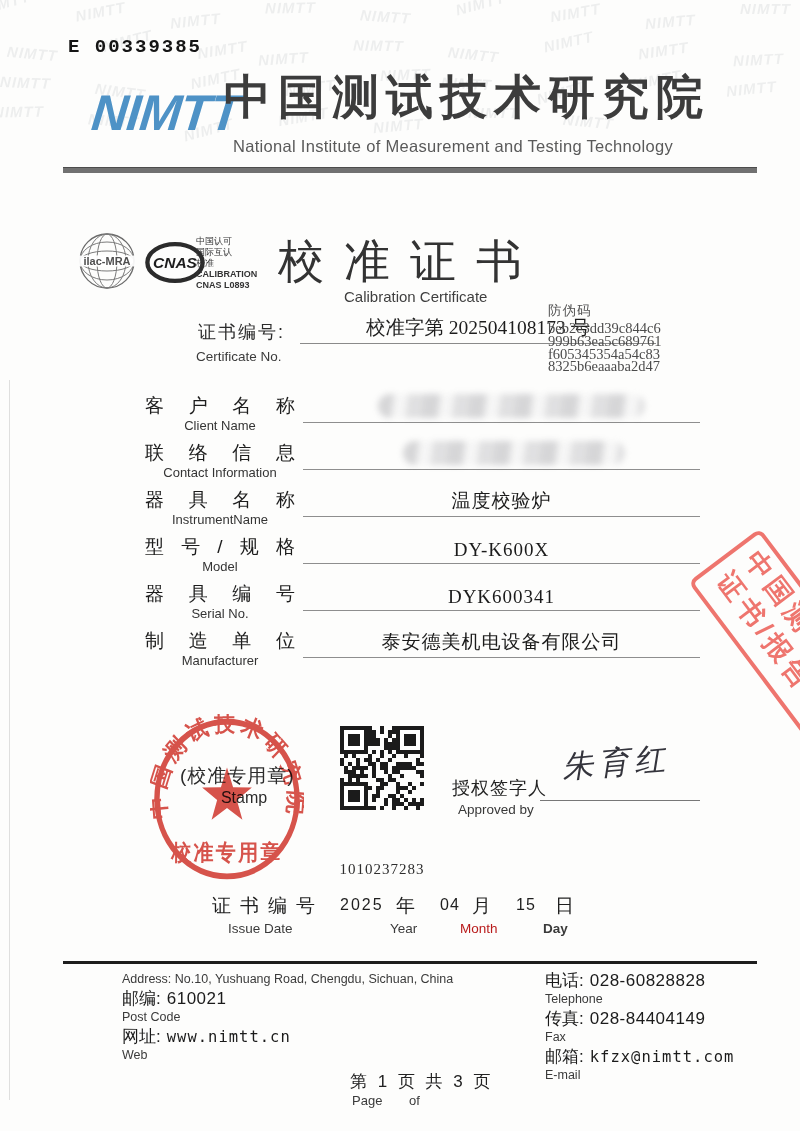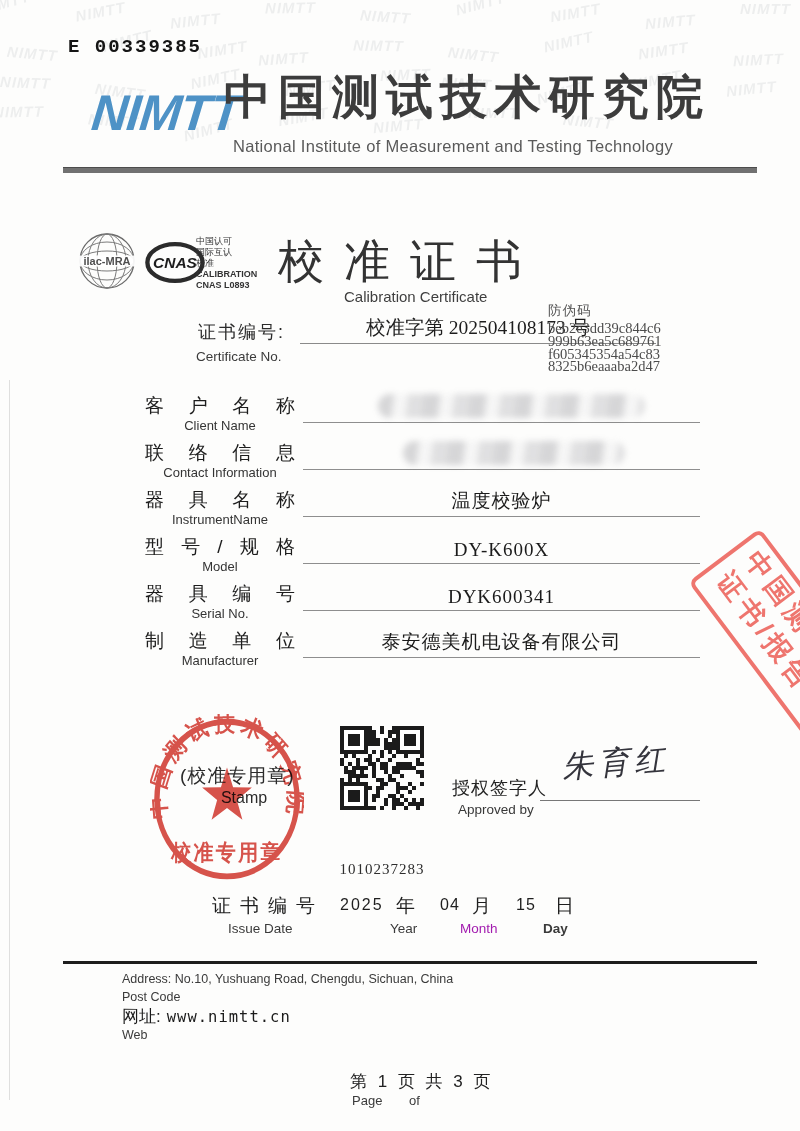--- a/index.html
+++ b/index.html
@@ -83,21 +83,21 @@
   
   .iss-cn{left:212px;top:893px;font-size:19px;letter-spacing:9px;color:#1d1d1d;}
   .iss-en{left:228px;top:921px;font-size:13.5px;color:#3a3a3a;}
   .iss-y{left:340px;top:896px;font-size:16px;letter-spacing:2px;}
   .iss-ycn{left:396px;top:893px;font-size:19px;}
   .iss-m{left:440px;top:896px;font-size:16px;letter-spacing:1px;}
   .iss-mcn{left:472px;top:893px;font-size:19px;}
   .iss-d{left:516px;top:896px;font-size:16px;letter-spacing:1px;}
   .iss-dcn{left:555px;top:893px;font-size:19px;}
   .iss-yen{left:390px;top:921px;font-size:13.5px;color:#3a3a3a;}
-  .iss-men{left:460px;top:921px;font-size:13.5px;color:#a21caf;}
+  .iss-men{left:460px;top:921px;font-size:13.5px;color:#b91c1c;}
   .iss-den{left:543px;top:921px;font-size:13.5px;color:#3a3a3a;font-weight:bold;}
 
   
   .ft-rule{left:63px;top:961px;width:694px;height:3px;background:#1d1d1d;}
   .ft-col{position:absolute;top:971px;display:flex;flex-direction:column;}
   .ft-col.left{left:122px;width:410px;}
   .ft-col.right{left:545px;width:240px;}
   .ft-cn{font-size:17px;color:#1b1b1b;line-height:20px;}
   .ft-cn .val{margin-left:6px;letter-spacing:0.5px;}
   .ft-cn .mono{font-family:"DejaVu Sans Mono",monospace;font-size:15.5px;letter-spacing:1px;}
@@ -426,25 +426,42 @@
   <div class="abs iss-d">15</div>
   <div class="abs iss-dcn">日</div>
   <div class="abs iss-yen">Year</div>
   <div class="abs iss-men">Month</div>
   <div class="abs iss-den">Day</div>
 
   <div class="abs ft-rule"></div>
 
   <div class="ft-col left">
     <div class="ft-en">Address: No.10, Yushuang Road, Chengdu, Sichuan, China</div>
+    <div class="ft-cn">
+      <span>邮编:</span><span class="val">610021</span>
+    </div>
     <div class="ft-en">Post Code</div>
     <div class="ft-cn">
       <span>网址:</span><span class="val mono">www.nimtt.cn</span>
     </div>
     <div class="ft-en">Web</div>
   </div>
 
+  <div class="ft-col right">
+    <div class="ft-cn">
+      <span>电话:</span><span class="val">028-60828828</span>
+    </div>
+    <div class="ft-en">Telephone</div>
+    <div class="ft-cn">
+      <span>传真:</span><span class="val">028-84404149</span>
+    </div>
+    <div class="ft-en">Fax</div>
+    <div class="ft-cn">
+      <span>邮箱:</span><span class="val mono">kfzx@nimtt.com</span>
+    </div>
+    <div class="ft-en">E-mail</div>
+  </div>
 
   <div class="abs pg-cn">第 1 页 共 3 页</div>
   <div class="abs pg-page">Page</div>
   <div class="abs pg-of">of</div>
 
 </div>
 
 </body></html>

